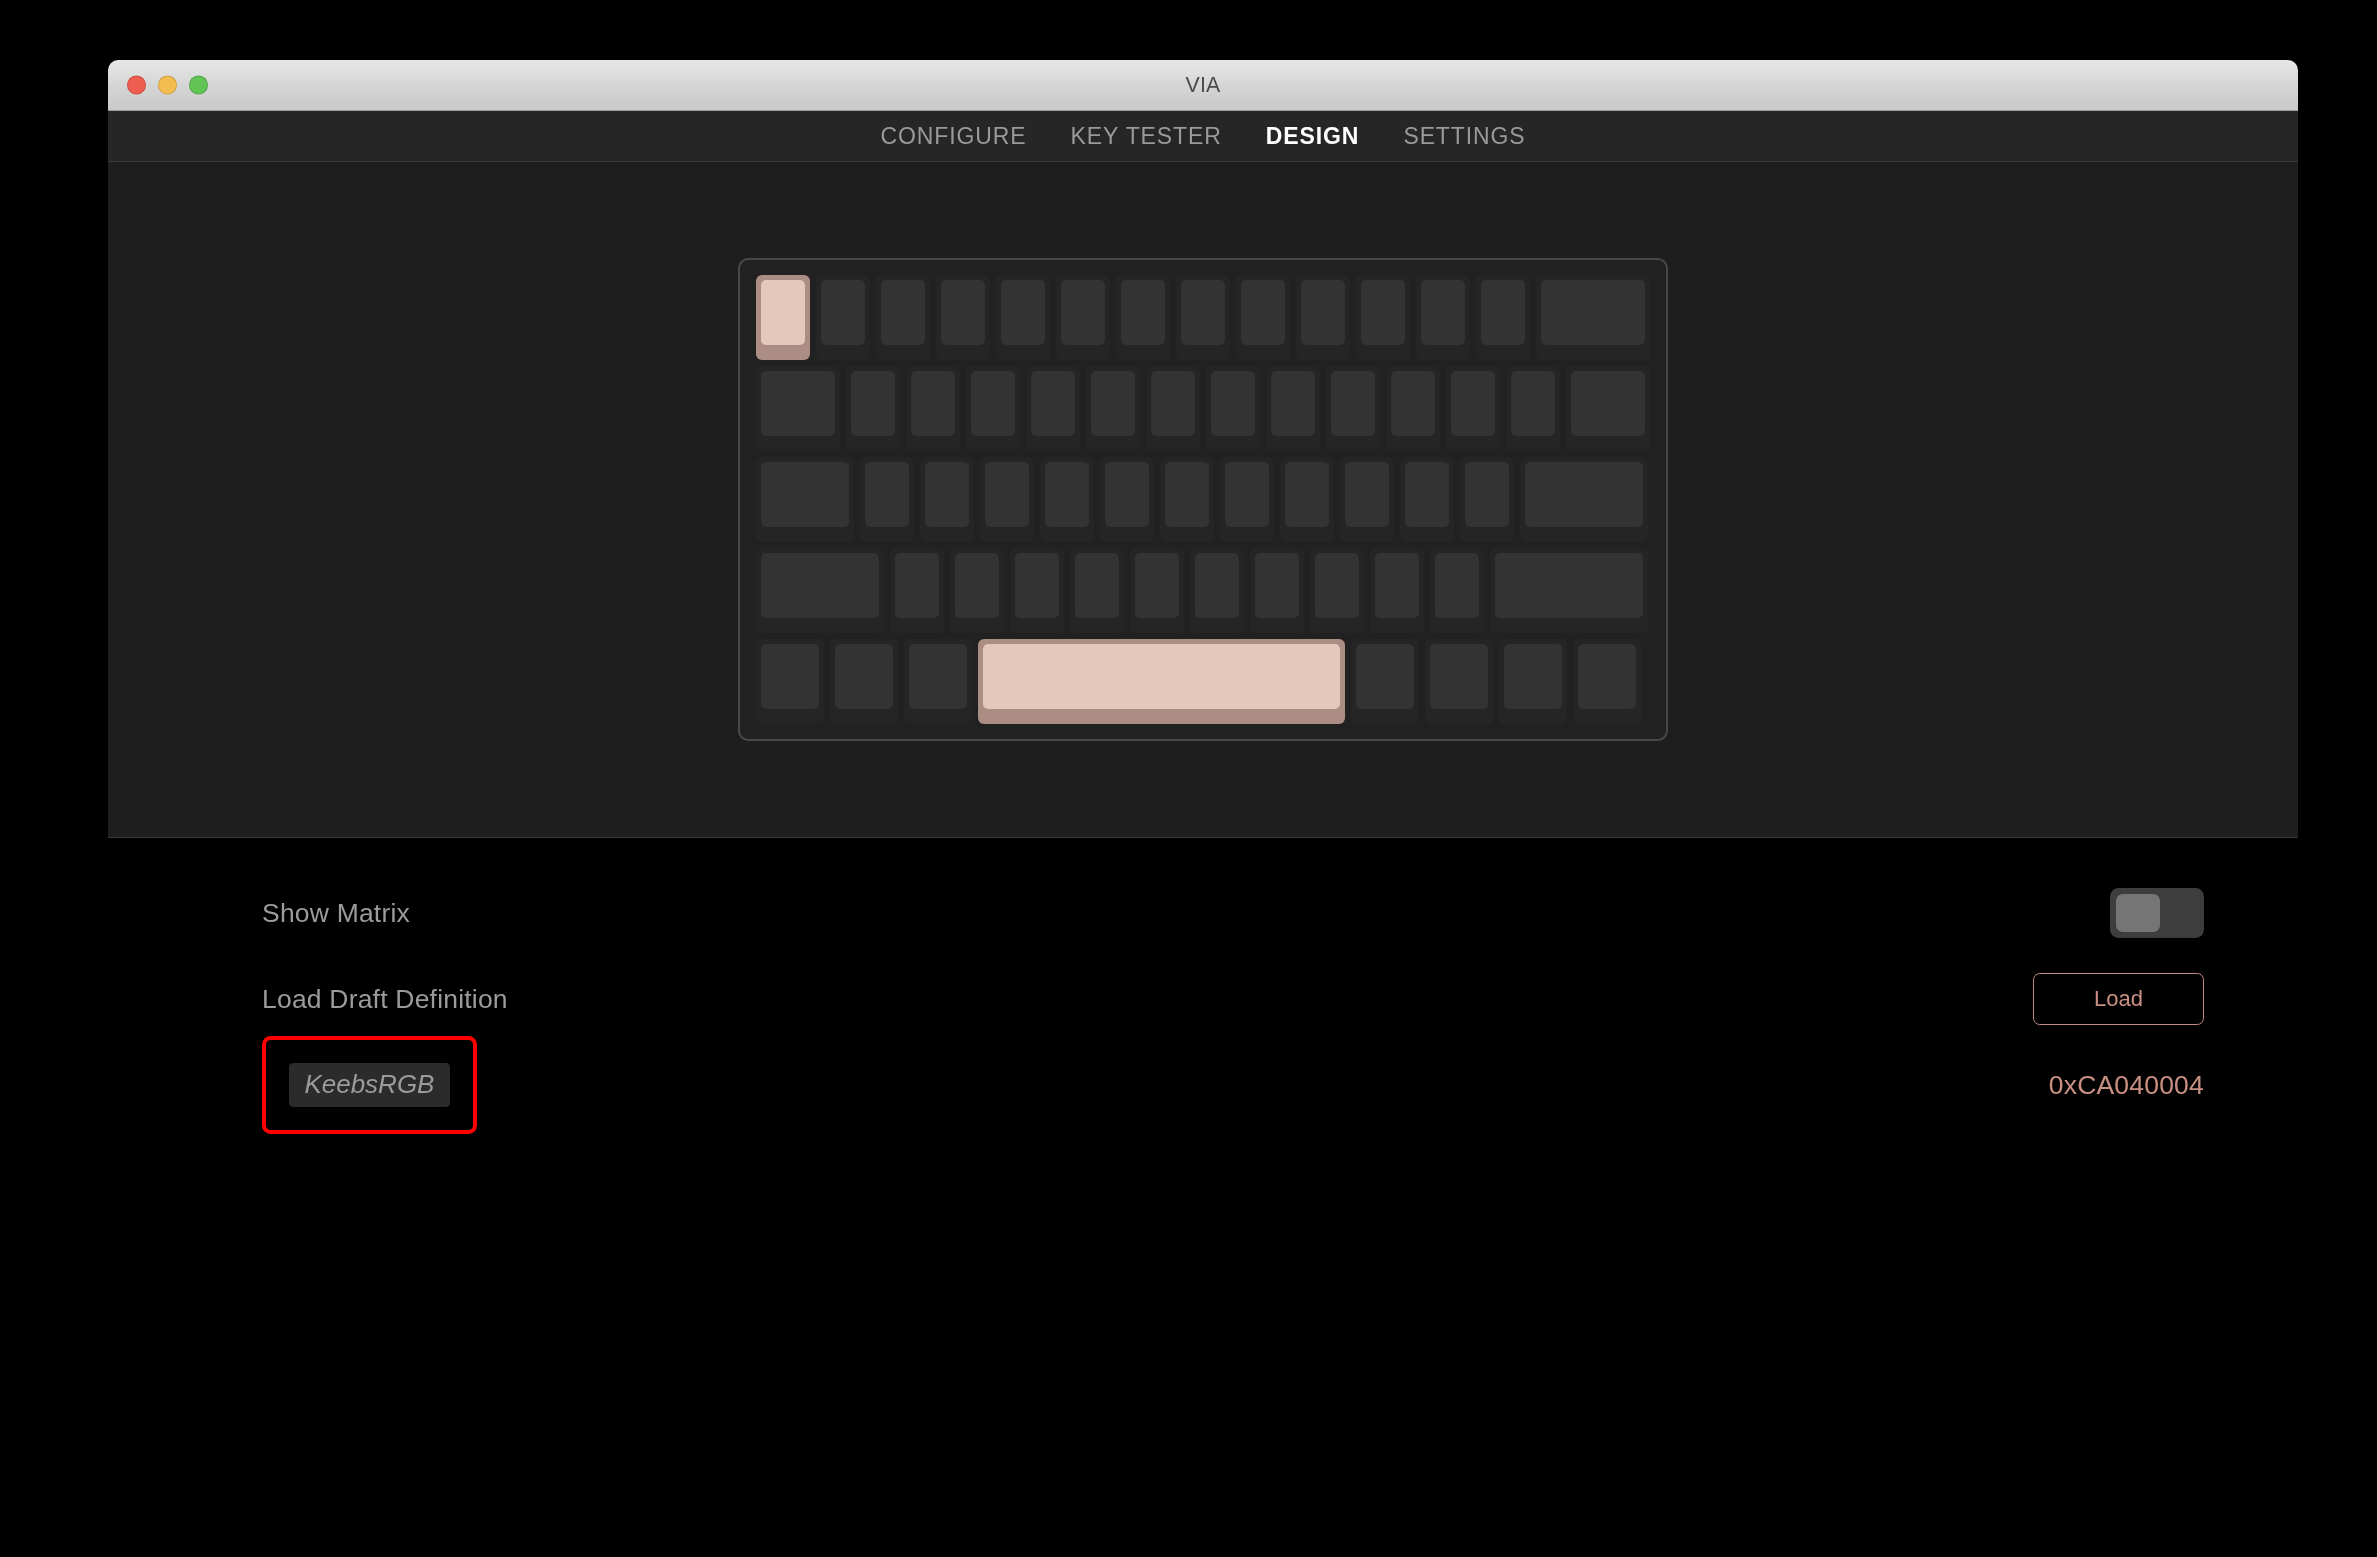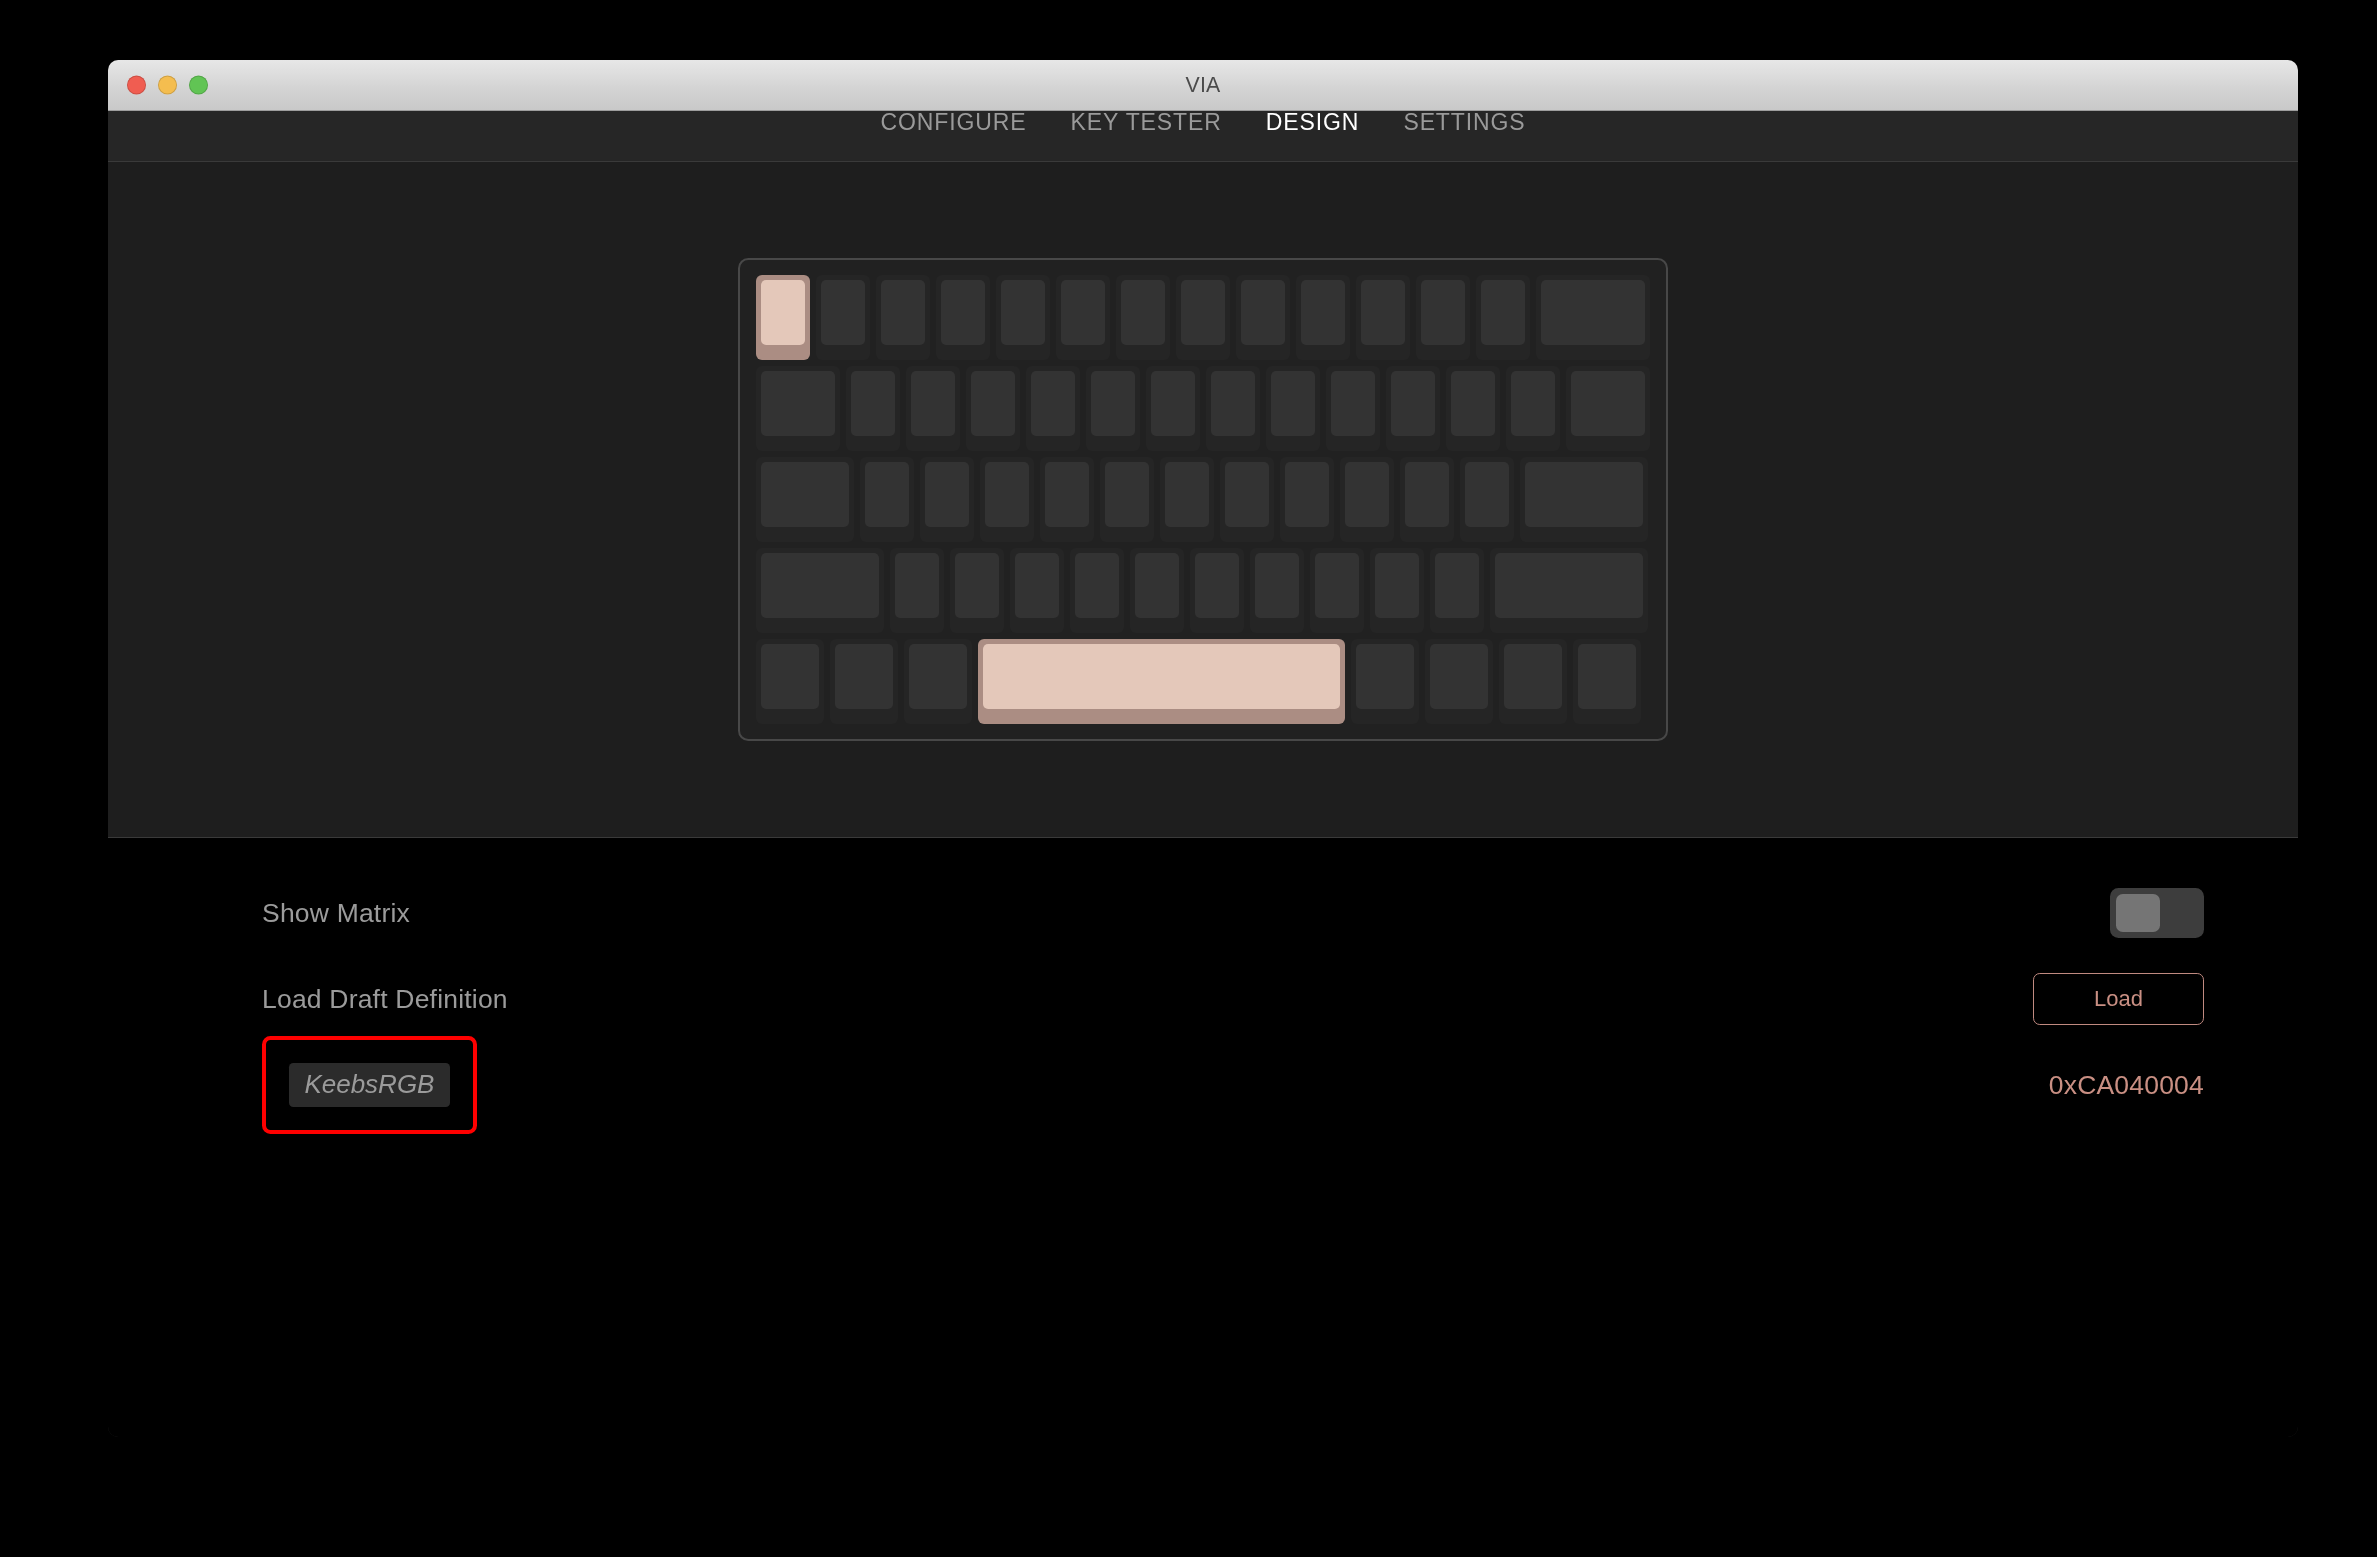--- a/index.html
+++ b/index.html
@@ -69,35 +69,35 @@
     letter-spacing: 0.3px;
   }
 
   
   .navbar {
     position: relative;
     height: 50px;
     flex: 0 0 50px;
     background: #262626;
     display: flex;
-    align-items: flex-start;
+    align-items: center;
     justify-content: center;
     gap: 44px;
     border-bottom: 0.9px solid #3a3a3a;
   }
   .navtab {
     font-size: 23px;
     letter-spacing: 0.9px;
     color: #9a9a9a;
     cursor: pointer;
     line-height: 1;
   }
   .navtab.active {
     color: #ffffff;
-    font-weight: normal;
+    font-weight: bold;
   }
 
   
   .kb-stage {
     position: relative;
     flex: 0 0 675px;
     background: #1e1e1e;
     display: flex;
     align-items: center;
     justify-content: center;

